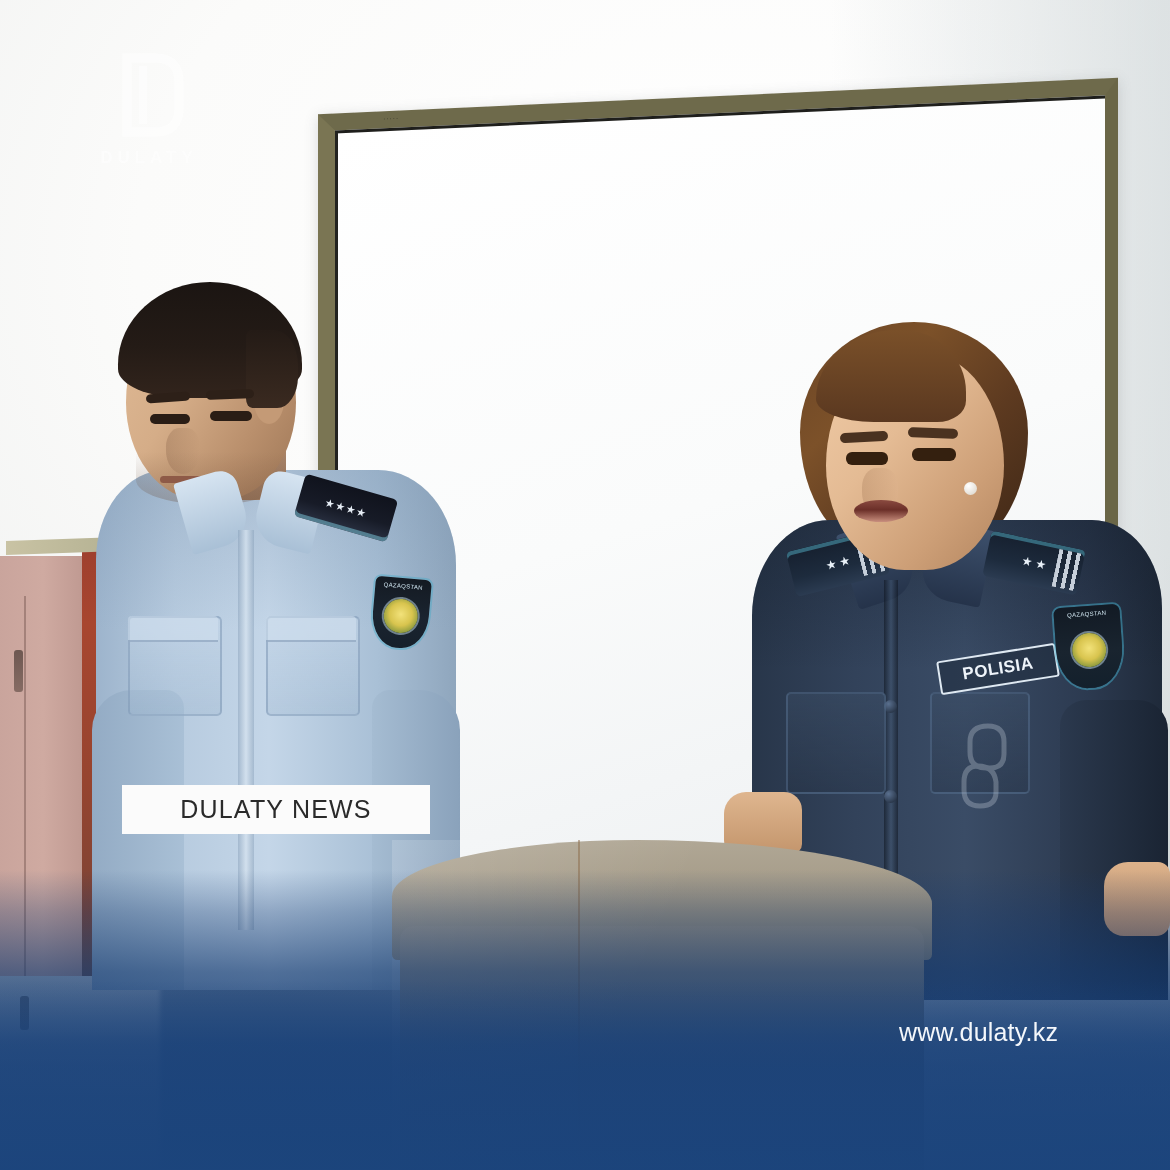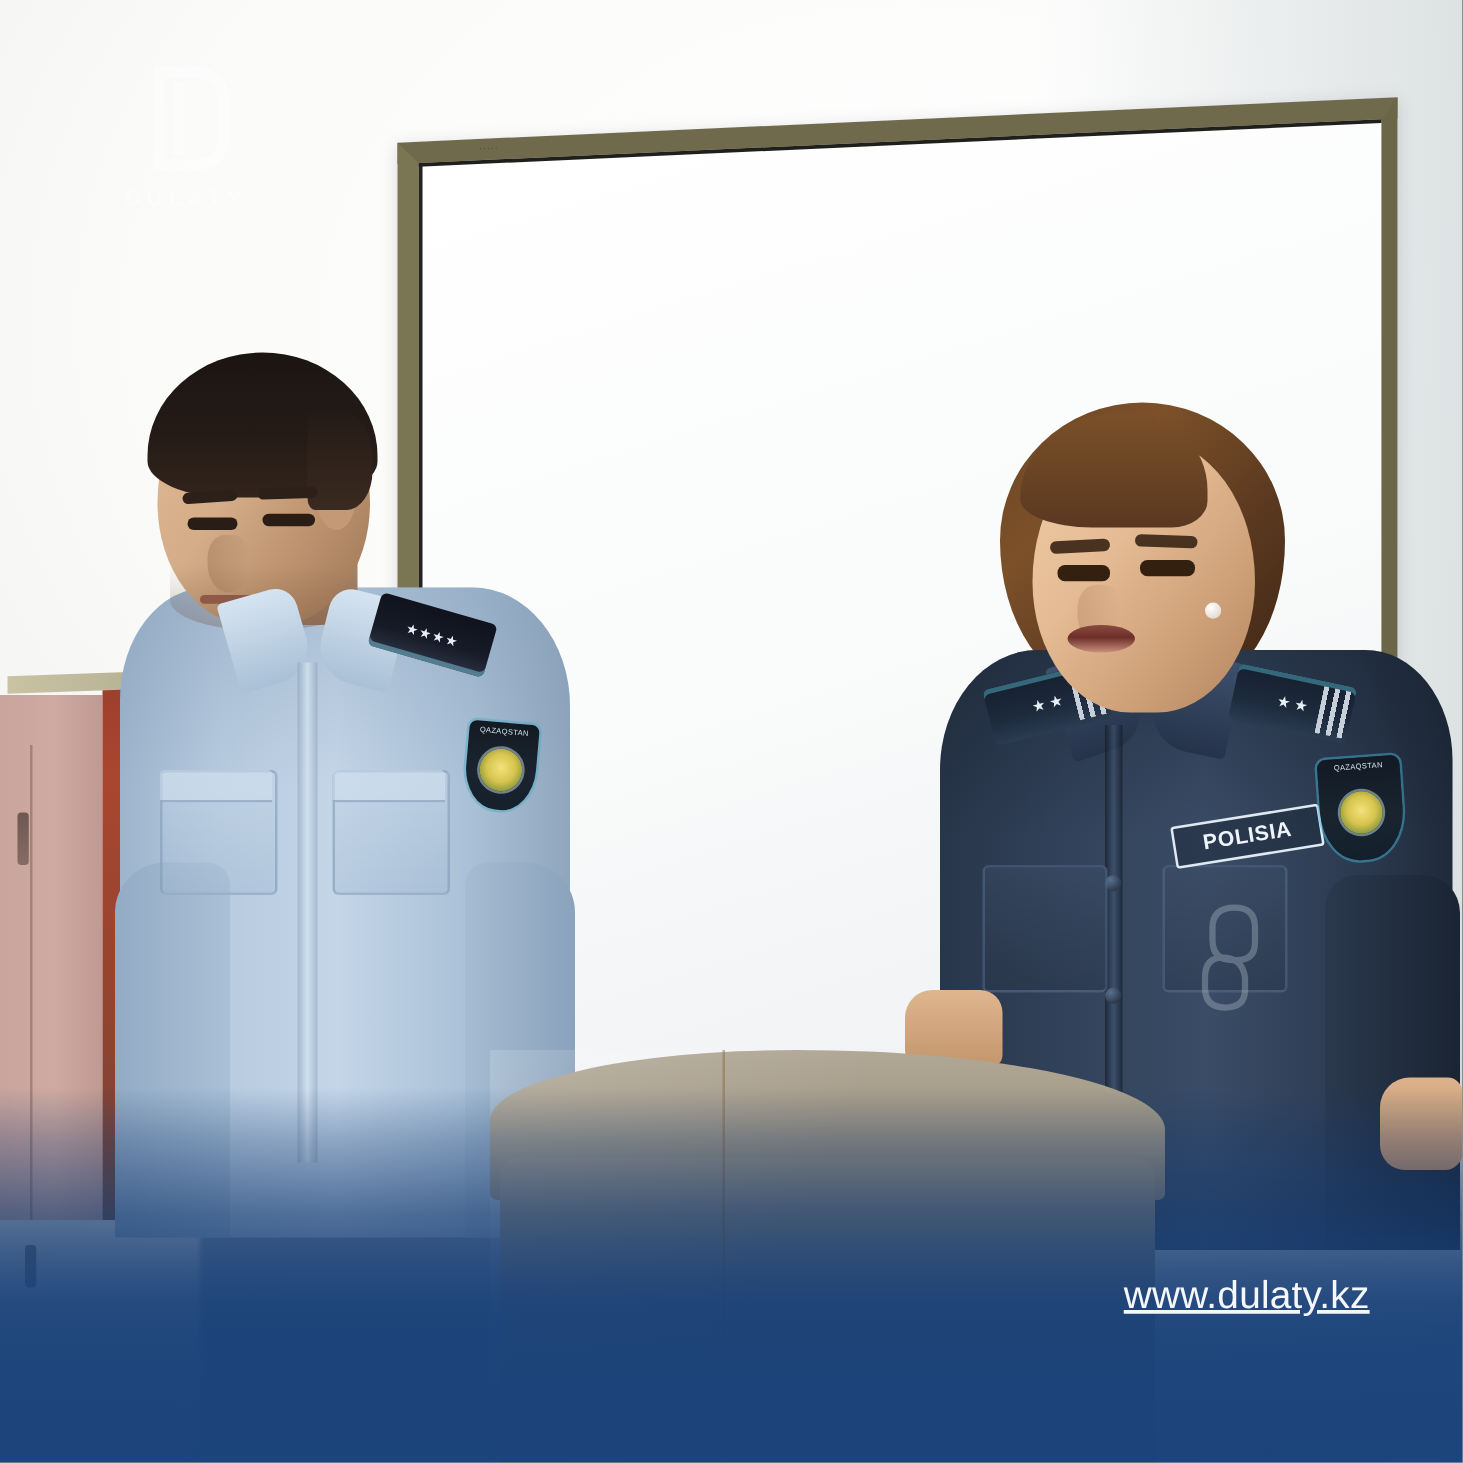--- a/index.html
+++ b/index.html
@@ -615,24 +615,23 @@
     font-size: 47px;
     letter-spacing: .2px;
     color: #ffffff;
     white-space: nowrap;
     text-shadow: 0 1px 3px rgba(8,24,48,.35);
   }
 
   .site-url {
     position: absolute;
     left: 899px; top: 1018px;
-    font-size: 31px;
+    font-size: 25px;
     letter-spacing: .2px;
     color: #f4f7fb;
-    text-decoration: underline;
   }
 </style>
 </head>
 <body>
 
 <div id="poster">
 
   <div class="photo">
 
     <div class="wall"></div>
@@ -758,17 +757,20 @@
   <div class="blue-overlay-deep"></div>
 
   <div class="watermark">
     <svg class="wm-mark" viewBox="0 0 72 86">
       <path d="M14 6 h28 q24 0 24 24 v26 q0 24 -24 24 h-28 z" fill="none" stroke="#ffffff" stroke-width="9" stroke-linejoin="miter"></path>
       <path d="M30 14 v58" fill="none" stroke="#ffffff" stroke-width="8"></path>
     </svg>
     <div class="wm-text">DULATY</div>
   </div>
 
+  <div class="news-tag">
+    <span>DULATY NEWS</span>
+  </div>
 
 
   <div class="site-url">www.dulaty.kz</div>
 
 </div>
 
 </body></html>

